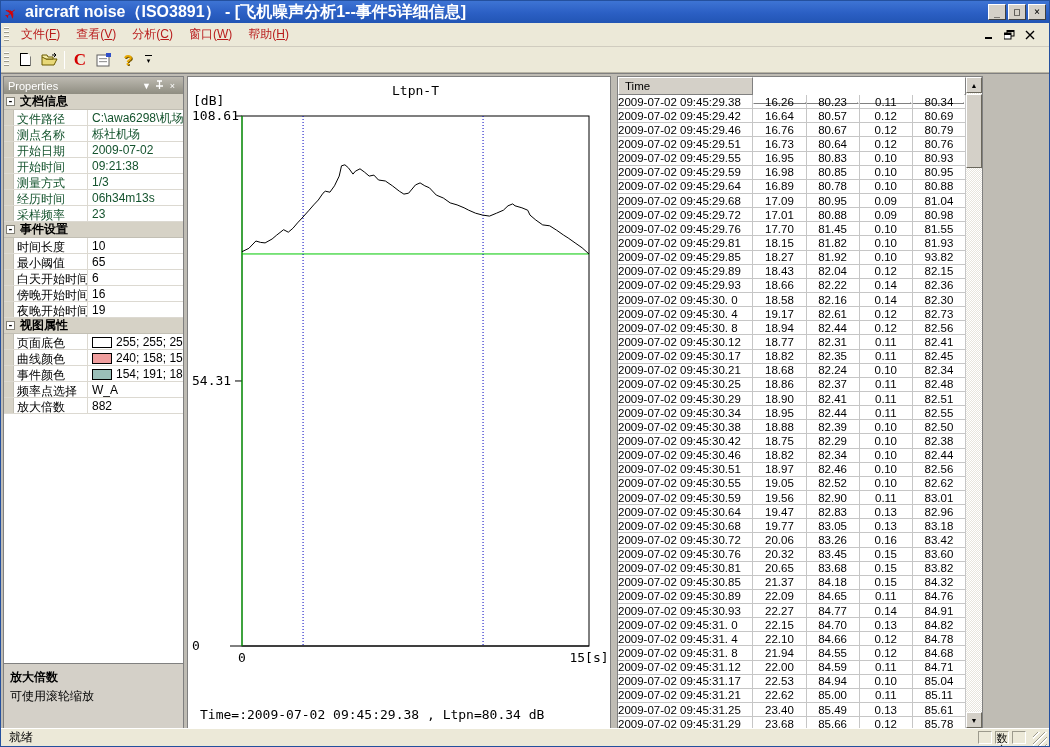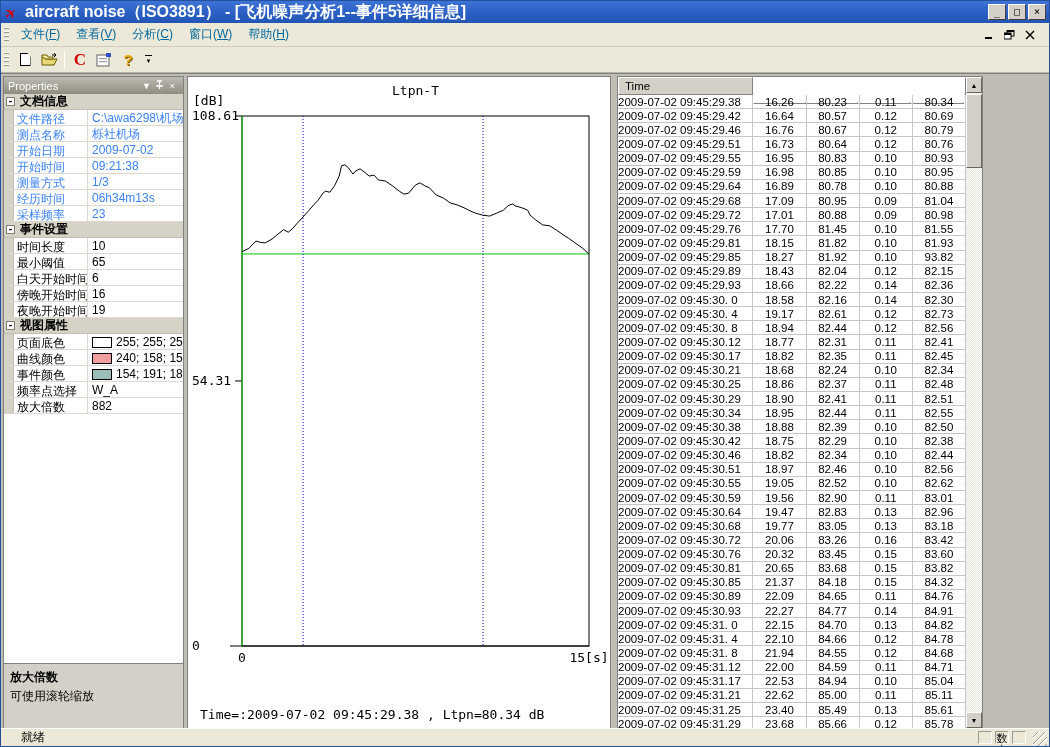--- a/index.html
+++ b/index.html
@@ -16,21 +16,21 @@
   .winbtns { display:flex; gap:2px; }
   .winbtn { width:18px; height:16px; background:#D4D0C8; border:1px solid;
     border-color:#fff #404040 #404040 #fff; font-size:10px; line-height:13px; text-align:center;
     color:#000; font-family:"DejaVu Sans Mono",monospace; }
 
   
   .menubar { position:absolute; left:0; top:22px; right:0; height:24px; background:#ECE9D8;
     display:flex; align-items:center; border-bottom:1px solid #D0CCBF; }
   .grip { width:5px; height:16px; margin:0 4px 0 3px;
     background:repeating-linear-gradient(to bottom,#fff 0 1px,#9C9A8C 1px 2px, transparent 2px 4px); }
-  .menu-item { font-size:12px; padding:3px 8px; color:#0369a1; }
+  .menu-item { font-size:12px; padding:3px 8px; color:#b91c1c; }
   .menu-item u { text-decoration:underline; }
   .mdi-btns { margin-left:auto; display:flex; gap:10px; padding-right:14px; align-items:center; }
   .mdi-btns svg { display:block; }
 
   
   .toolbar { position:absolute; left:0; top:46px; right:0; height:26px; background:#ECE9D8;
     display:flex; align-items:center; border-bottom:1px solid #B8B4A4; }
   .tbtn { width:24px; height:22px; display:flex; align-items:center; justify-content:center; }
   .tsep { width:1px; height:18px; background:#A8A490; border-right:1px solid #fff; margin:0 3px; }
   .icon-newdoc { width:11px; height:13px; background:#fff; border:1px solid #000;
@@ -53,21 +53,21 @@
   .props-header .ph-ic { width:13px; text-align:center; font-size:9px; color:#fff; }
   .pgrid { height:569px; background:#fff; overflow:hidden; font-size:12px; }
   .pg-section { height:16px; background:#D6D2C6; display:flex; align-items:center;
     border-bottom:1px solid #C2BFB4; font-weight:bold; color:#000; }
   .pg-collapse { width:9px; height:9px; border:1px solid #848278; background:#fff; font-size:9px;
     line-height:7px; text-align:center; margin:0 5px 0 2px; font-family:"DejaVu Sans Mono",monospace; }
   .pg-row { height:16px; display:flex; border-bottom:1px solid #DCD9D1; }
   .pg-indent { width:10px; background:#D6D2C6; border-right:1px solid #C2BFB4; }
   .pg-label { width:74px; padding:1px 0 0 3px; border-right:1px solid #DCD9D1; overflow:hidden; white-space:nowrap; }
   .pg-value { flex:1; padding:1px 0 0 4px; overflow:hidden; white-space:nowrap; display:flex; align-items:center; }
-  .pg-row.ro .pg-label, .pg-row.ro .pg-value { color:#3b82f6; }
+  .pg-row.ro .pg-label, .pg-row.ro .pg-value { color:#14532d; }
   .swatch { display:inline-block; width:20px; height:11px; border:1px solid #000; margin-right:4px; flex:none; }
   .props-desc { flex:1; border-top:1px solid #808080; background:#D4D0C8; padding:5px 6px; font-size:12px; }
   .props-desc b { display:block; margin-bottom:2px; }
 
   
   .chartp { position:absolute; left:186px; top:2px; width:424px; height:653px; background:#fff;
     border:1px solid #808080; overflow:hidden; }
   .ctxt { font:13px "DejaVu Sans Mono",monospace; fill:#000; }
   .chart-footer { position:absolute; left:12px; top:588px; font:13px "DejaVu Sans Mono",monospace;
     color:#000; line-height:20px; white-space:pre; }
@@ -95,21 +95,21 @@
     background-size:2px 2px; background-position:0 0,1px 1px; }
   .sbtn { position:absolute; left:0; width:16px; height:16px; background:#D4D0C8;
     border:1px solid; border-color:#fff #6A675C #6A675C #fff; font-size:7px; color:#000;
     display:flex; align-items:center; justify-content:center; }
   .sthumb { position:absolute; left:0; top:17px; width:16px; height:74px; background:#D4D0C8;
     border:1px solid; border-color:#fff #6A675C #6A675C #fff; }
 
   
   .statusbar { position:absolute; left:0; bottom:0; right:0; height:18px; background:#ECE9D8;
     border-top:1px solid #fff; display:flex; align-items:center; font-size:12px; }
-  .status-left { padding-left:20px; flex:1; }
+  .status-left { padding-left:8px; flex:1; }
   .spane { width:14px; height:13px; border:1px solid; border-color:#9C9A8C #fff #fff #9C9A8C;
     margin-right:3px; font-size:11px; text-align:center; line-height:12px; color:#000; }
   .sgrip { width:14px; height:14px; margin:0 2px 0 4px; align-self:flex-end;
     background:repeating-linear-gradient(135deg,transparent 0 3px,#9C9A8C 3px 4px,#fff 4px 5px); }
 </style>
 </head>
 <body>
 
 <div class="window">
 

